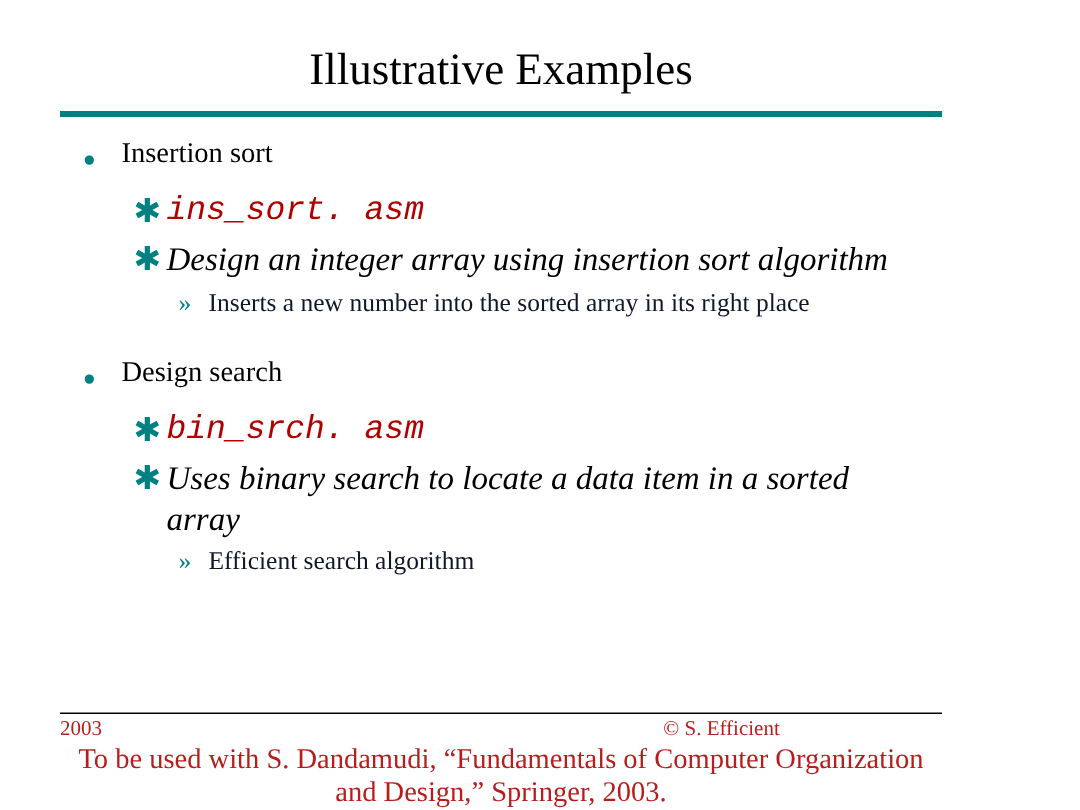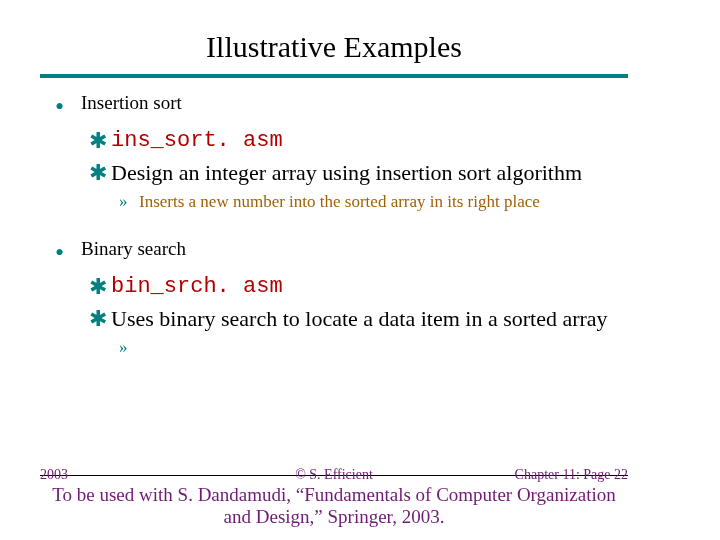--- a/index.html
+++ b/index.html
@@ -61,54 +61,55 @@
     font-size: 22px;
     width: 22px;
     flex: 0 0 auto;
     line-height: 1.2;
     font-family: "Arial", sans-serif;
   }
   .text2 {
     font-size: 22px;
     color: #000;
     line-height: 1.2;
+    font-style: italic;
   }
   .text2.red {
     color: #b00000;
     font-family: "Courier New", Courier, monospace;
   }
   .lvl3 {
     margin-left: 64px;
     margin-top: 4px;
   }
   .bullet3 {
     color: #008080;
     font-size: 17px;
     width: 20px;
     flex: 0 0 auto;
     line-height: 1.25;
   }
   .text3 {
     font-size: 17px;
-    color: #a16207;
+    color: #0f172a;
     line-height: 1.25;
   }
   .footer-rule {
     position:absolute;
     left:40px; right:40px; bottom:56px;
     border:none;
     border-top:1px solid #000;
   }
   .footer {
     position: absolute;
     left: 40px;
     right: 40px;
-    bottom: 12px;
+    bottom: 0;
     font-size: 14px;
-    color: #701a75;
+    color: #b91c1c;
   }
   .footer-row {
     display:flex;
     justify-content: space-between;
     align-items:flex-end;
   }
   .footer-left { flex:1; text-align:left;}
   .footer-center{ flex:1; text-align:center;}
   .footer-right{ flex:1; text-align:right;}
   .footer-sub {
@@ -142,42 +143,42 @@
       <div class="text2">Design an integer array using insertion sort algorithm</div>
     </div>
 
     <div class="lvl3 row">
       <div class="bullet3">»</div>
       <div class="text3">Inserts a new number into the sorted array in its right place</div>
     </div>
 
     <div class="lvl1 row" style="margin-top:26px">
       <div class="bullet1">•</div>
-      <div class="text1">Binary search</div>
+      <div class="text1">Design search</div>
     </div>
 
     <div class="lvl2 row">
       <div class="bullet2">✱</div>
       <div class="text2 red">bin_srch. asm</div>
     </div>
 
     <div class="lvl2 row">
       <div class="bullet2">✱</div>
       <div class="text2">Uses binary search to locate a data item in a sorted array</div>
     </div>
 
     <div class="lvl3 row">
       <div class="bullet3">»</div>
+      <div class="text3">Efficient search algorithm</div>
     </div>
 
   </div>
 
   <hr class="footer-rule">
   <div class="footer">
     <div class="footer-row">
       <div class="footer-left">2003</div>
       <div class="footer-center">© S. Efficient</div>
-      <div class="footer-right">Chapter 11: Page 22</div>
     </div>
     <div class="footer-sub">To be used with S. Dandamudi, “Fundamentals of Computer Organization and Design,” Springer, 2003.</div>
   </div>
 
 </div>
 
 </body></html>

